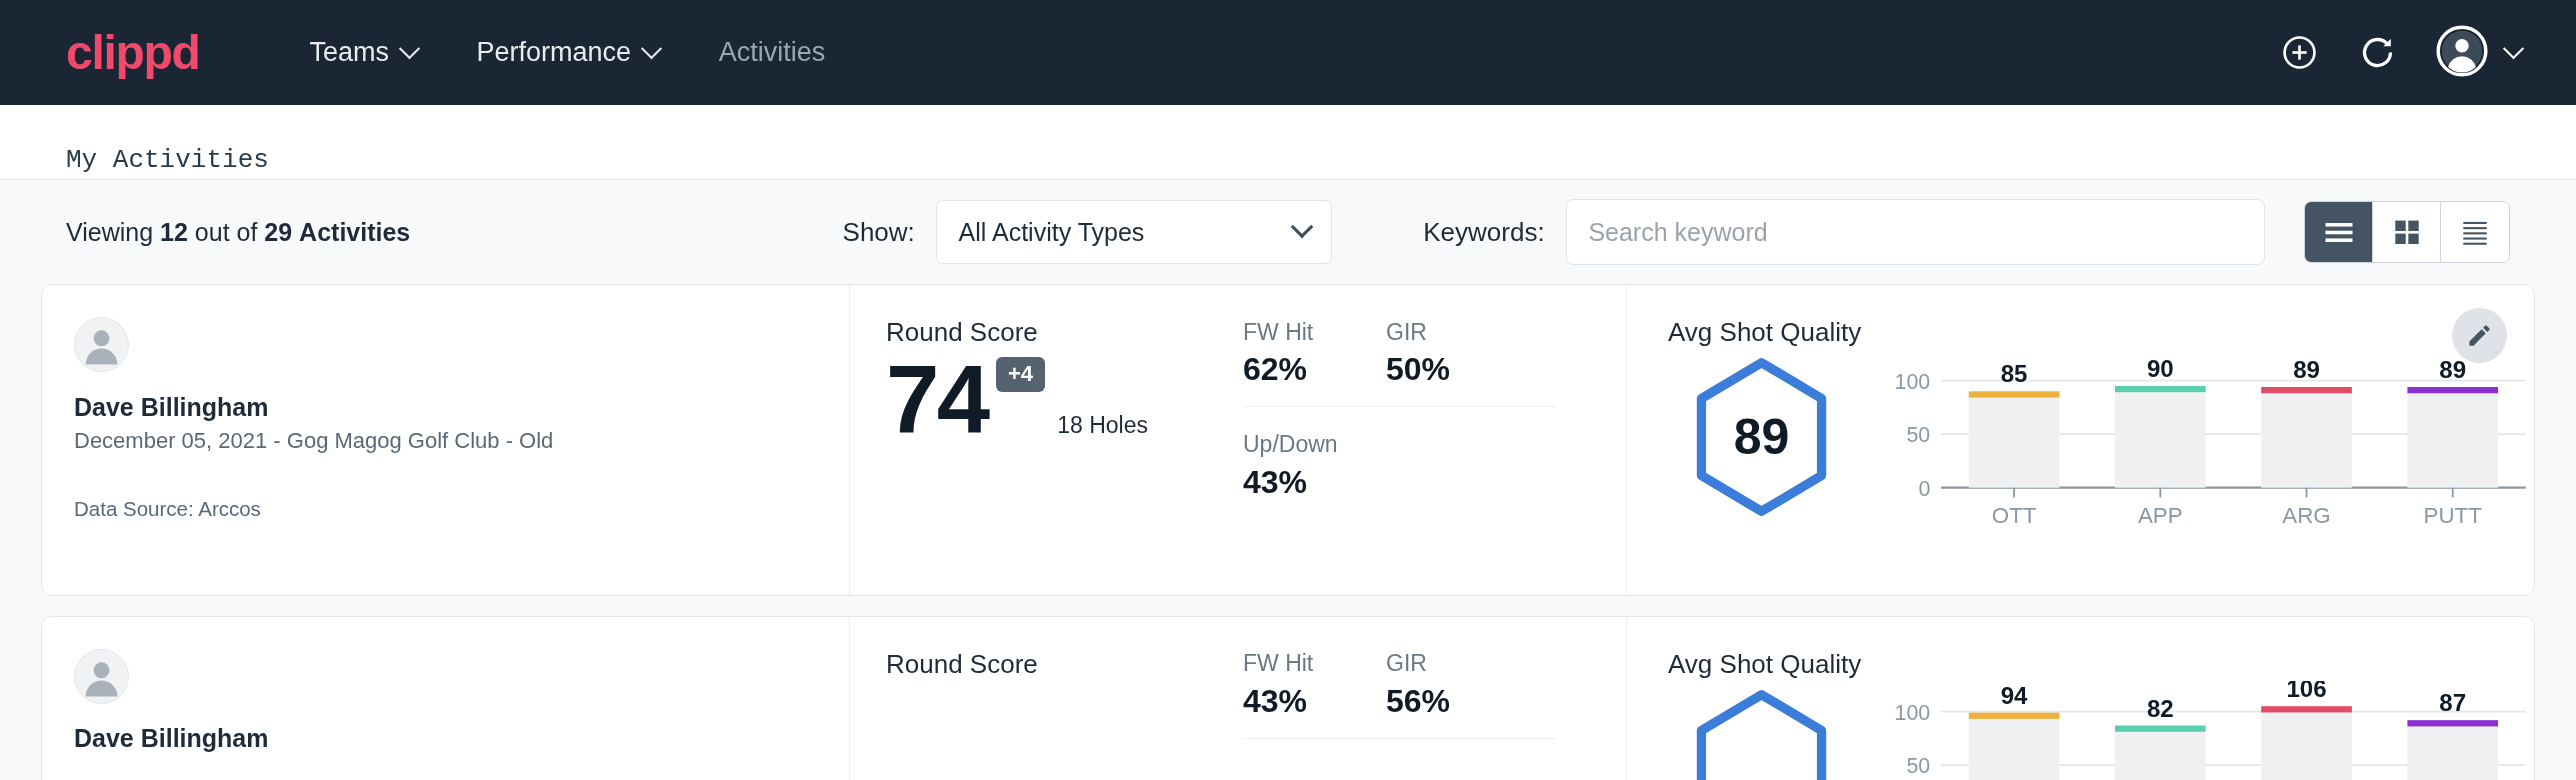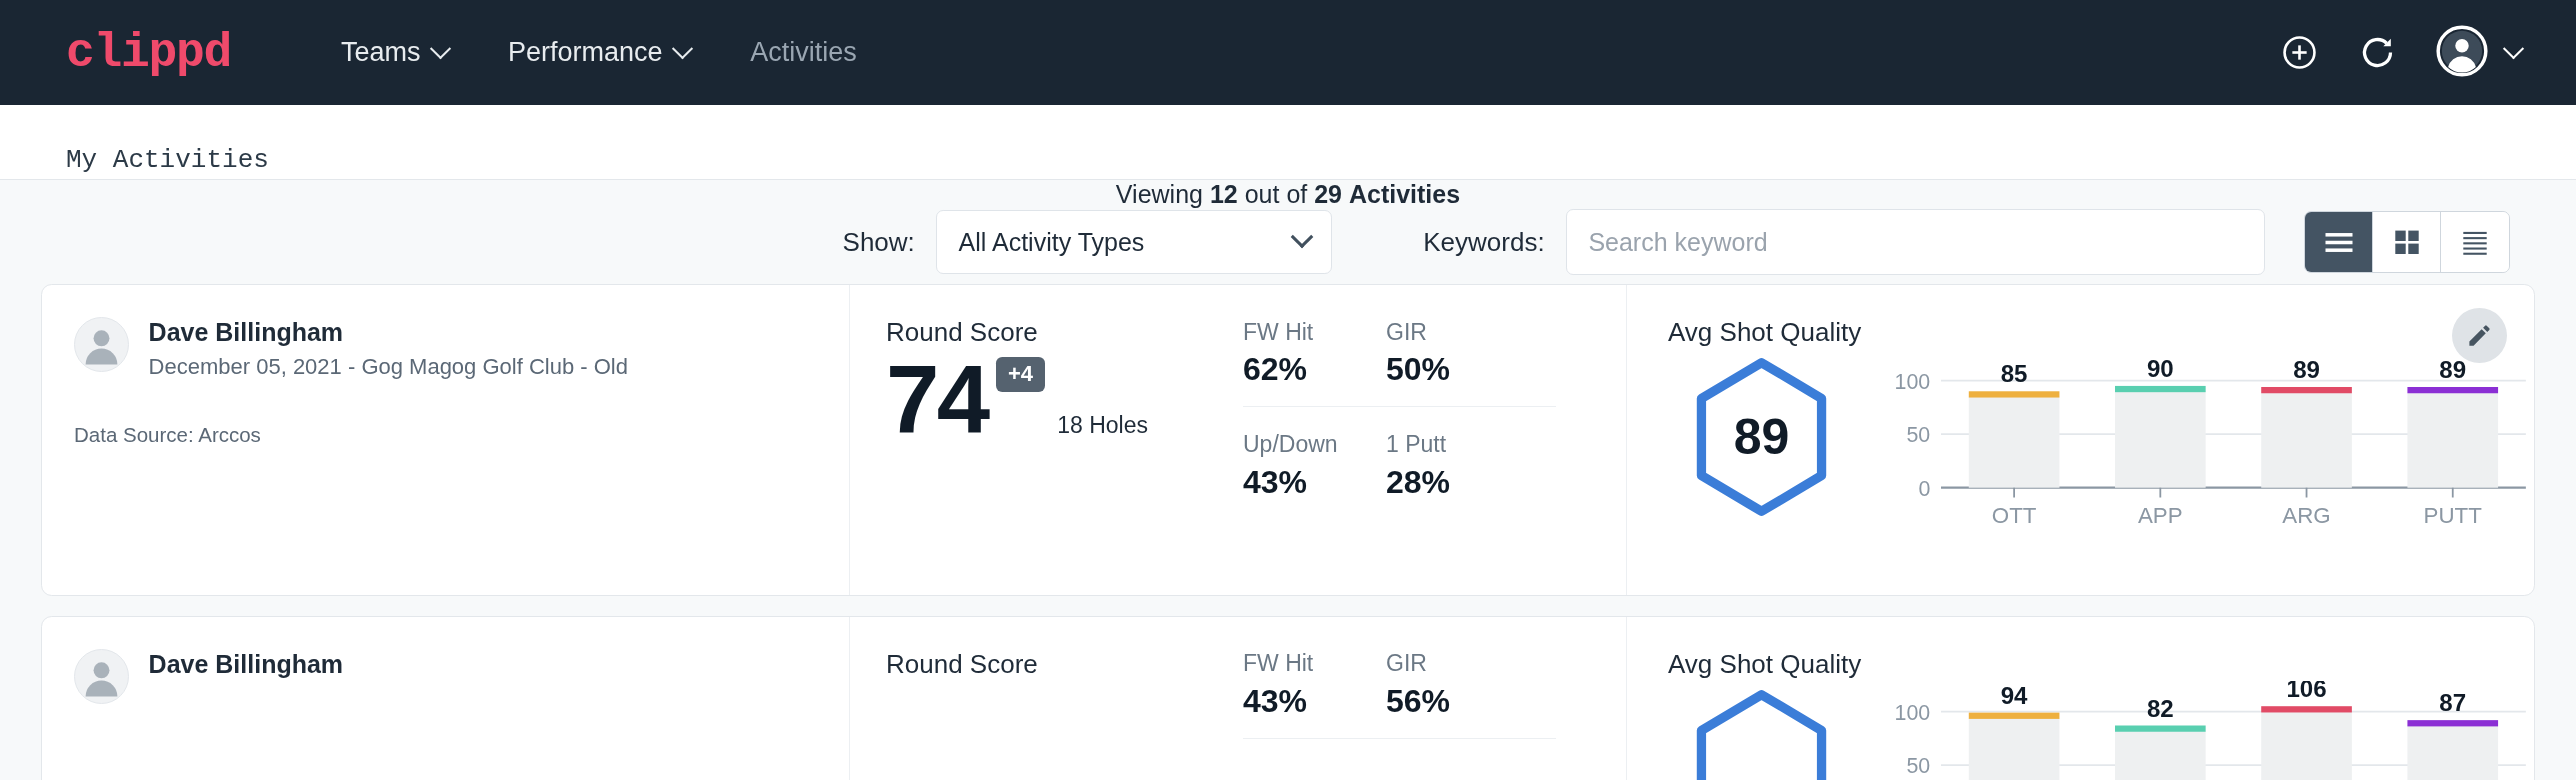--- a/index.html
+++ b/index.html
@@ -22,21 +22,20 @@
     position: relative;
   }
   .brand {
     font-size: 48px;
     font-weight: 700;
     color: #ef4a6b;
     letter-spacing: -1.3px;
     margin-right: 80px;
     line-height: 1;
     user-select: none;
-    font-family: Liberation Mono, monospace;
   }
   .navlinks { display: flex; align-items: center; gap: 0; }
   .navitem {
     display: flex;
     align-items: center;
     gap: 12.5px;
     color: #e8ecef;
     font-size: 27px;
     padding: 0 30px;
     cursor: pointer;
@@ -87,21 +86,20 @@
     padding: 0 41px;
     position: relative;
   }
 
   
   .filterbar {
     height: 104px;
     display: flex;
     align-items: center;
     padding: 0 25px 0 25px;
-    flex-direction: column;
   }
   .viewing {
     font-size: 25px;
     color: #1f2b38;
     white-space: nowrap;
   }
   .viewing b { font-weight: 700; }
   .filter-mid {
     margin-left: auto;
     display: flex;
@@ -188,21 +186,21 @@
     display: flex;
     position: relative;
     overflow: hidden;
   }
   .card-left {
     width: 808px;
     padding: 32px 36px 0 32px;
     border-right: 1.8px solid #eceff2;
     flex-shrink: 0;
   }
-  .who { display: flex; align-items: flex-start; gap: 19.6px; }
+  .who { display: flex; align-items: flex-start; gap: 19.6px; flex-direction: column; }
   .av {
     width: 55px; height: 55px;
     border-radius: 50%;
     background: #f0f2f4;
     border: 1.8px solid #e3e7eb;
     display: flex; align-items: center; justify-content: center;
     flex-shrink: 0;
     overflow: hidden;
   }
   .who-name { font-size: 25px; font-weight: 700; color: #1f2b38; line-height: 1.25; }
@@ -435,24 +433,20 @@
           <div class="stat-k">FW Hit</div>
           <div class="stat-v">62%</div>
         </div>
         <div class="stat bord">
           <div class="stat-k">GIR</div>
           <div class="stat-v">50%</div>
         </div>
         <div class="stat">
           <div class="stat-k">Up/Down</div>
           <div class="stat-v">43%</div>
-        </div>
-        <div class="stat">
-          <div class="stat-k">1 Putt</div>
-          <div class="stat-v">28%</div>
         </div>
       </div>
     </div>
 
     <div class="card-right">
       <div class="mid-label">Avg Shot Quality</div>
       <div class="asq-body">
         <div class="hexwrap">
           <div class="hex">
             <svg width="148" height="168" viewBox="0 0 100 112">

